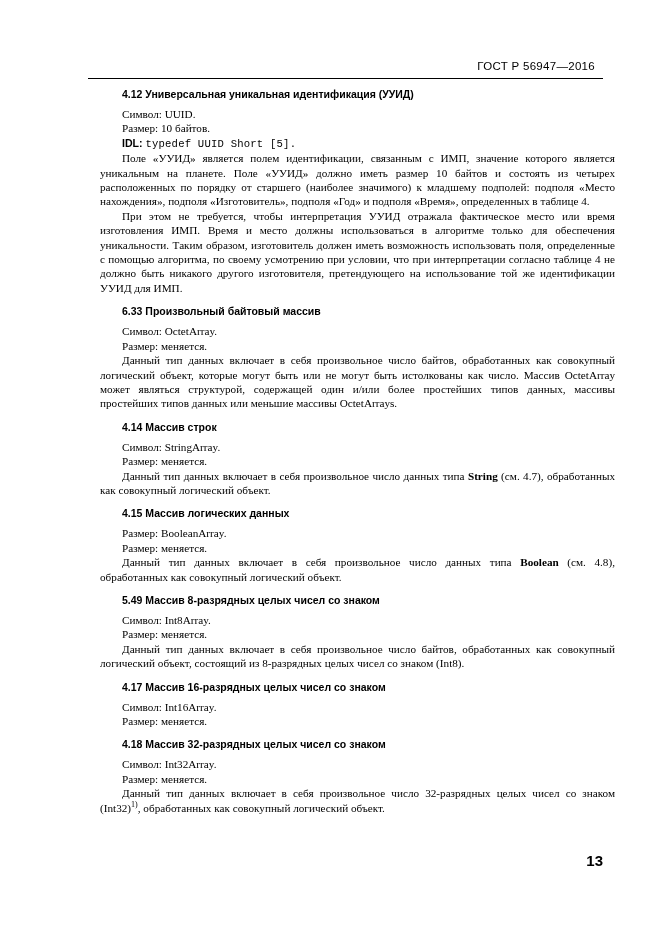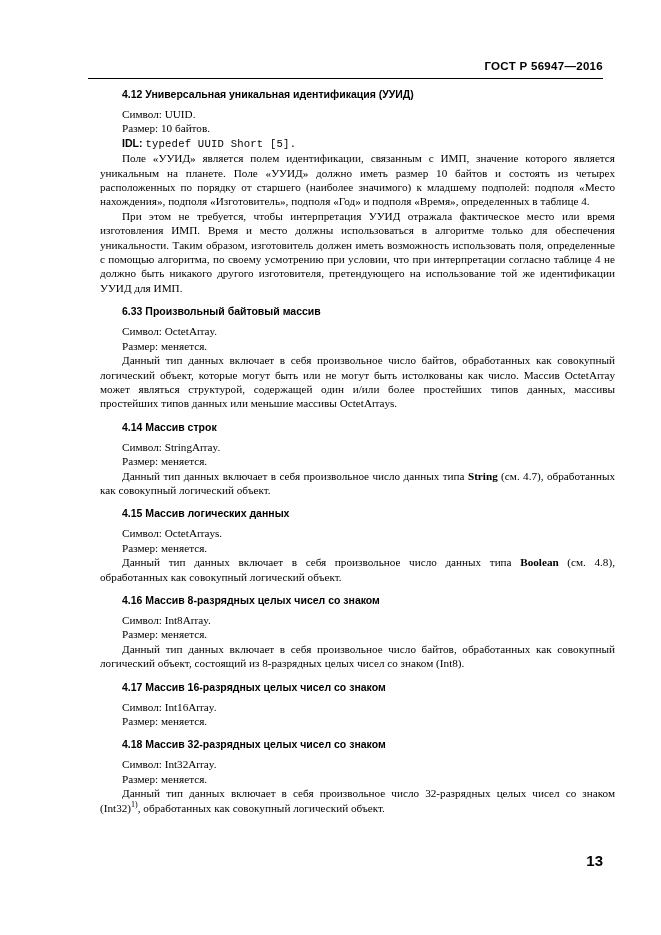--- a/index.html
+++ b/index.html
@@ -17,24 +17,24 @@
   }
   .page {
     position: relative;
     width: 661px;
     height: 935px;
     box-sizing: border-box;
   }
   .header {
     position: absolute;
     top: 60px;
-    right: 58px;
+    right: 66px;
     font-family: "Liberation Sans", sans-serif;
     font-size: 11.5px;
-    font-weight: bold;
+    font-weight: normal;
     letter-spacing: 0.3px;
     white-space: nowrap;
   }
   .header-rule {
     position: absolute;
     top: 78px;
     left: 88px;
     right: 58px;
     border-bottom: 1px solid #000;
     height: 0;
@@ -150,27 +150,27 @@
 
     <div class="block">
       <h3 class="section-title">4.14 Массив строк</h3>
       <p class="line">Символ: StringArray.</p>
       <p class="line">Размер: меняется.</p>
       <p class="para">Данный тип данных включает в себя произвольное число данных типа <b>String</b> (см. 4.7), обработанных как совокупный логический объект.</p>
     </div>
 
     <div class="block">
       <h3 class="section-title">4.15 Массив логических данных</h3>
-      <p class="line">Символ: OctetArrays.</p>
+      <p class="line">Размер: BooleanArray.</p>
       <p class="line">Размер: меняется.</p>
       <p class="para">Данный тип данных включает в себя произвольное число данных типа <b>Boolean</b> (см. 4.8), обработанных как совокупный логический объект.</p>
     </div>
 
     <div class="block">
-      <h3 class="section-title">4.16 Массив 8-разрядных целых чисел со знаком</h3>
+      <h3 class="section-title">5.49 Массив 8-разрядных целых чисел со знаком</h3>
       <p class="line">Символ: Int8Array.</p>
       <p class="line">Размер: меняется.</p>
       <p class="para">Данный тип данных включает в себя произвольное число байтов, обработанных как совокупный логический объект, состоящий из 8-разрядных целых чисел со знаком (Int8).</p>
     </div>
 
     <div class="block">
       <h3 class="section-title">4.17 Массив 16-разрядных целых чисел со знаком</h3>
       <p class="line">Символ: Int16Array.</p>
       <p class="line">Размер: меняется.</p>
     </div>

